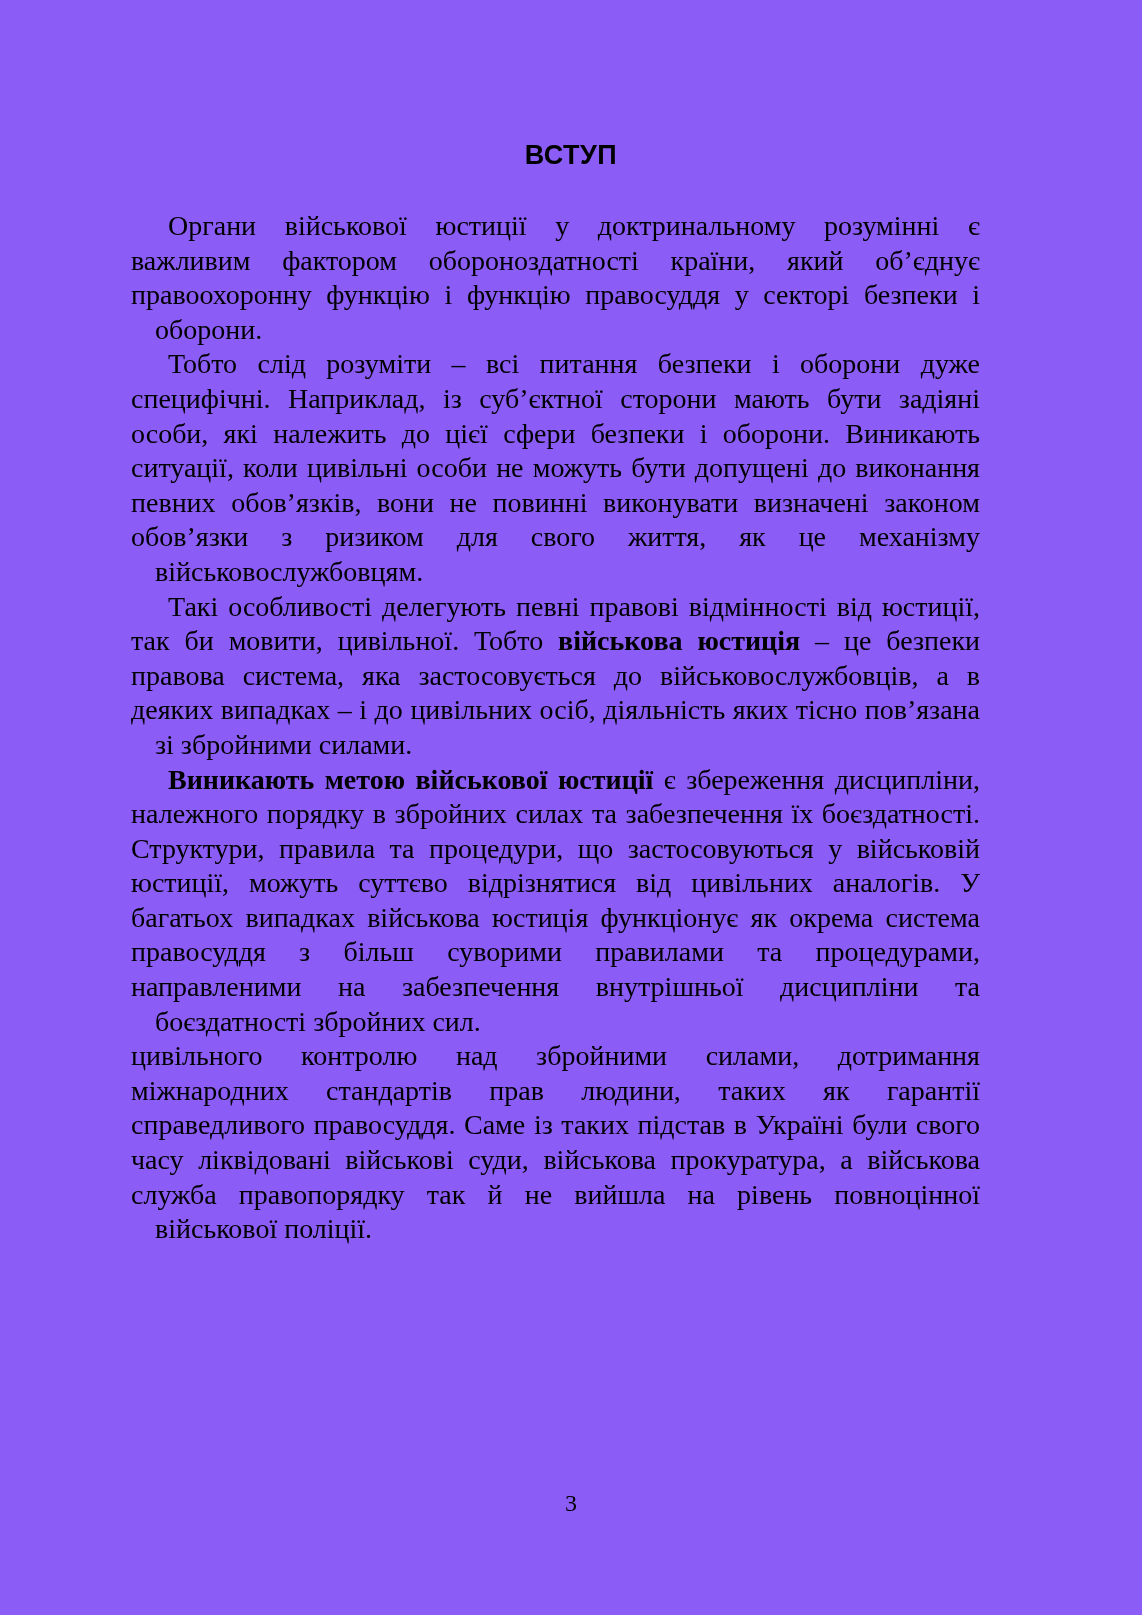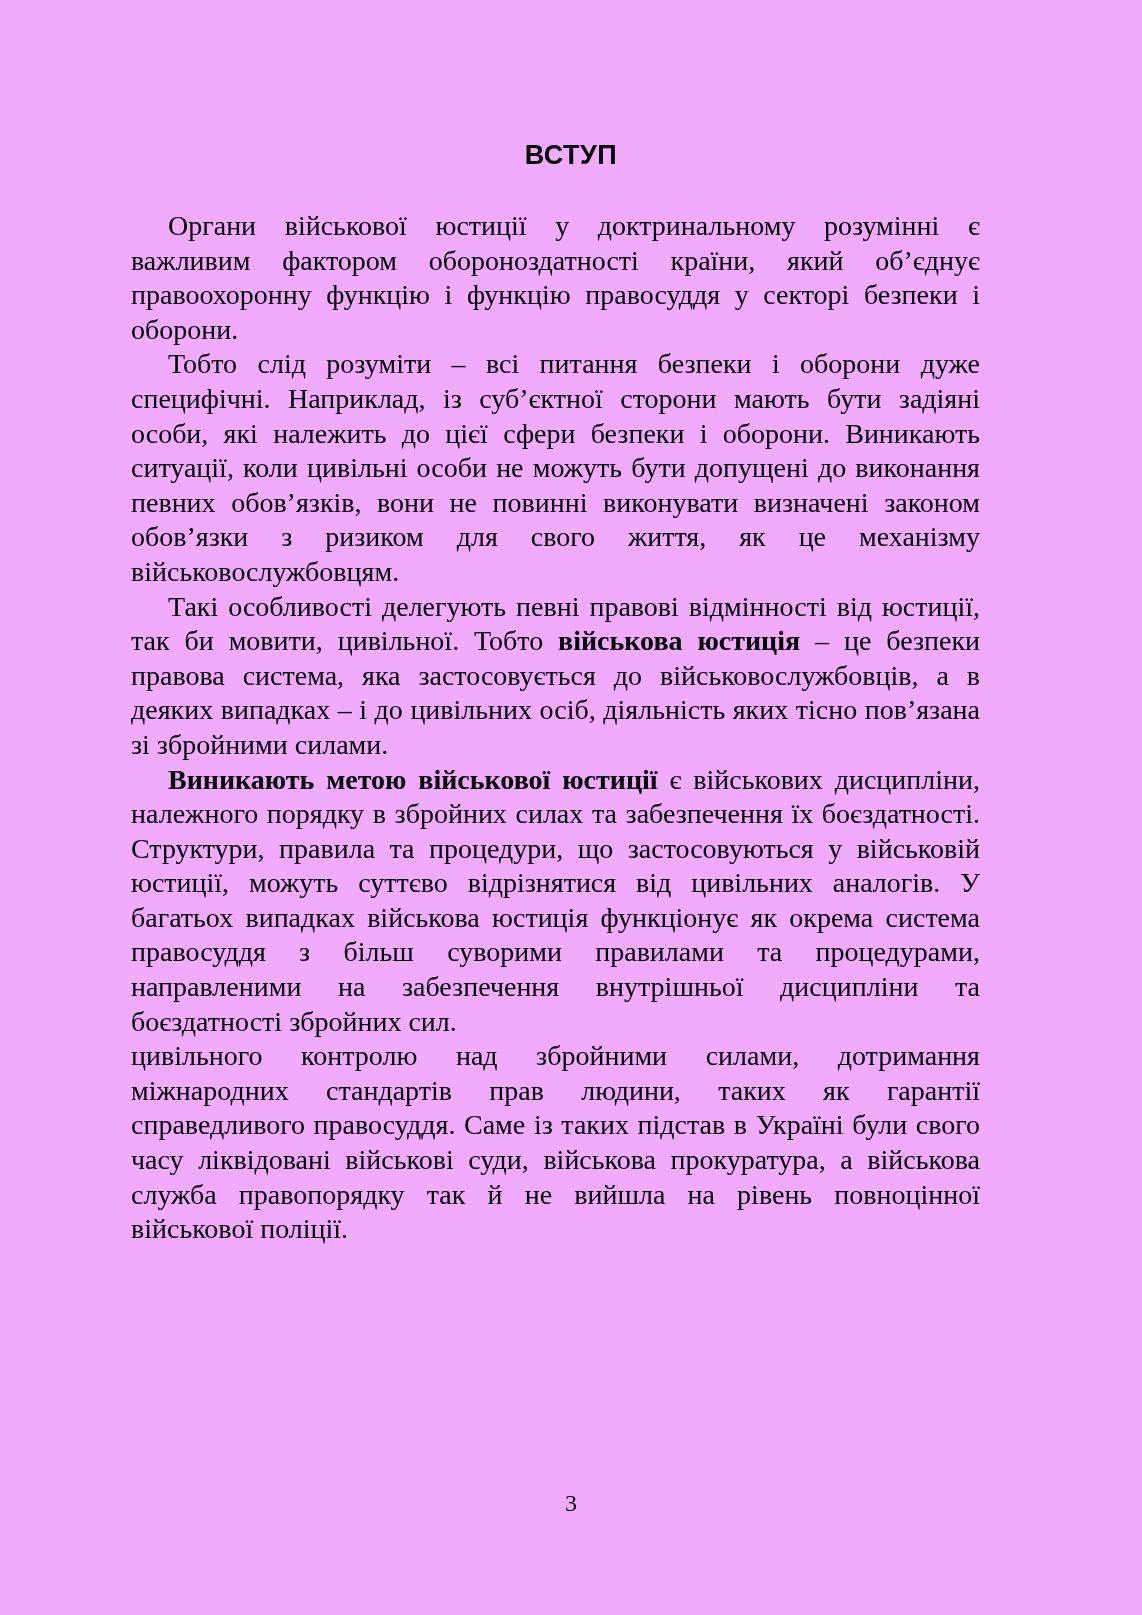--- a/index.html
+++ b/index.html
@@ -1,35 +1,35 @@
 <!DOCTYPE html>
 <html><head>
 <meta charset="utf-8">
 <style>
   html, body { margin: 0; padding: 0; background: #ffffff; }
   body { width: 1142px; height: 1615px; position: relative; overflow: hidden; }
-  .page { position: absolute; left: 0; top: 0; width: 1142px; height: 1615px; background: #f0abfc; }
+  .page { position: absolute; left: 0; top: 0; width: 1142px; height: 1615px; background: #8b5cf6; }
   .title {
     position: absolute; left: 0; width: 1142px; top: 140px;
     text-align: center;
     font-family: "Liberation Sans", sans-serif;
     font-weight: bold; font-size: 27px; color: #000; letter-spacing: 0.5px;
   }
   .body-text {
     position: absolute; left: 131px; width: 849px; top: 209px;
     font-family: "Liberation Serif", serif;
     font-size: 28px; color: #000;
   }
   .line {
     height: 34.6px; line-height: 34.6px;
     white-space: nowrap;
     text-align: justify; text-align-last: justify;
     overflow: visible;
   }
-  .line.last { text-align-last: left; }
+  .line.last { text-align-last: left; margin-left: 24px; }
   .line.indent { padding-left: 37px; }
   .b { font-weight: bold; }
   .page-number {
     position: absolute; left: 0; width: 1142px; top: 1490px;
     text-align: center;
     font-family: "Liberation Serif", serif; font-size: 24px; color: #000;
   }
 </style>
 </head>
 <body>
@@ -54,21 +54,21 @@
         <div class="line last">військовослужбовцям.</div>
       </div>
       <div>
         <div class="line indent">Такі особливості делегують певні правові відмінності від юстиції,</div>
         <div class="line"><span>так би мовити, цивільної. Тобто </span><span class="b">військова юстиція</span><span> – це безпеки</span></div>
         <div class="line">правова система, яка застосовується до військовослужбовців, а в</div>
         <div class="line">деяких випадках – і до цивільних осіб, діяльність яких тісно пов’язана</div>
         <div class="line last">зі збройними силами.</div>
       </div>
       <div>
-        <div class="line indent"><span class="b">Виникають метою військової юстиції</span><span> є військових дисципліни,</span></div>
+        <div class="line indent"><span class="b">Виникають метою військової юстиції</span><span> є збереження дисципліни,</span></div>
         <div class="line">належного порядку в збройних силах та забезпечення їх боєздатності.</div>
         <div class="line">Структури, правила та процедури, що застосовуються у військовій</div>
         <div class="line">юстиції, можуть суттєво відрізнятися від цивільних аналогів. У</div>
         <div class="line">багатьох випадках військова юстиція функціонує як окрема система</div>
         <div class="line">правосуддя з більш суворими правилами та процедурами,</div>
         <div class="line">направленими на забезпечення внутрішньої дисципліни та</div>
         <div class="line last">боєздатності збройних сил.</div>
       </div>
       <div>
         <div class="line">цивільного контролю над збройними силами, дотримання</div>

